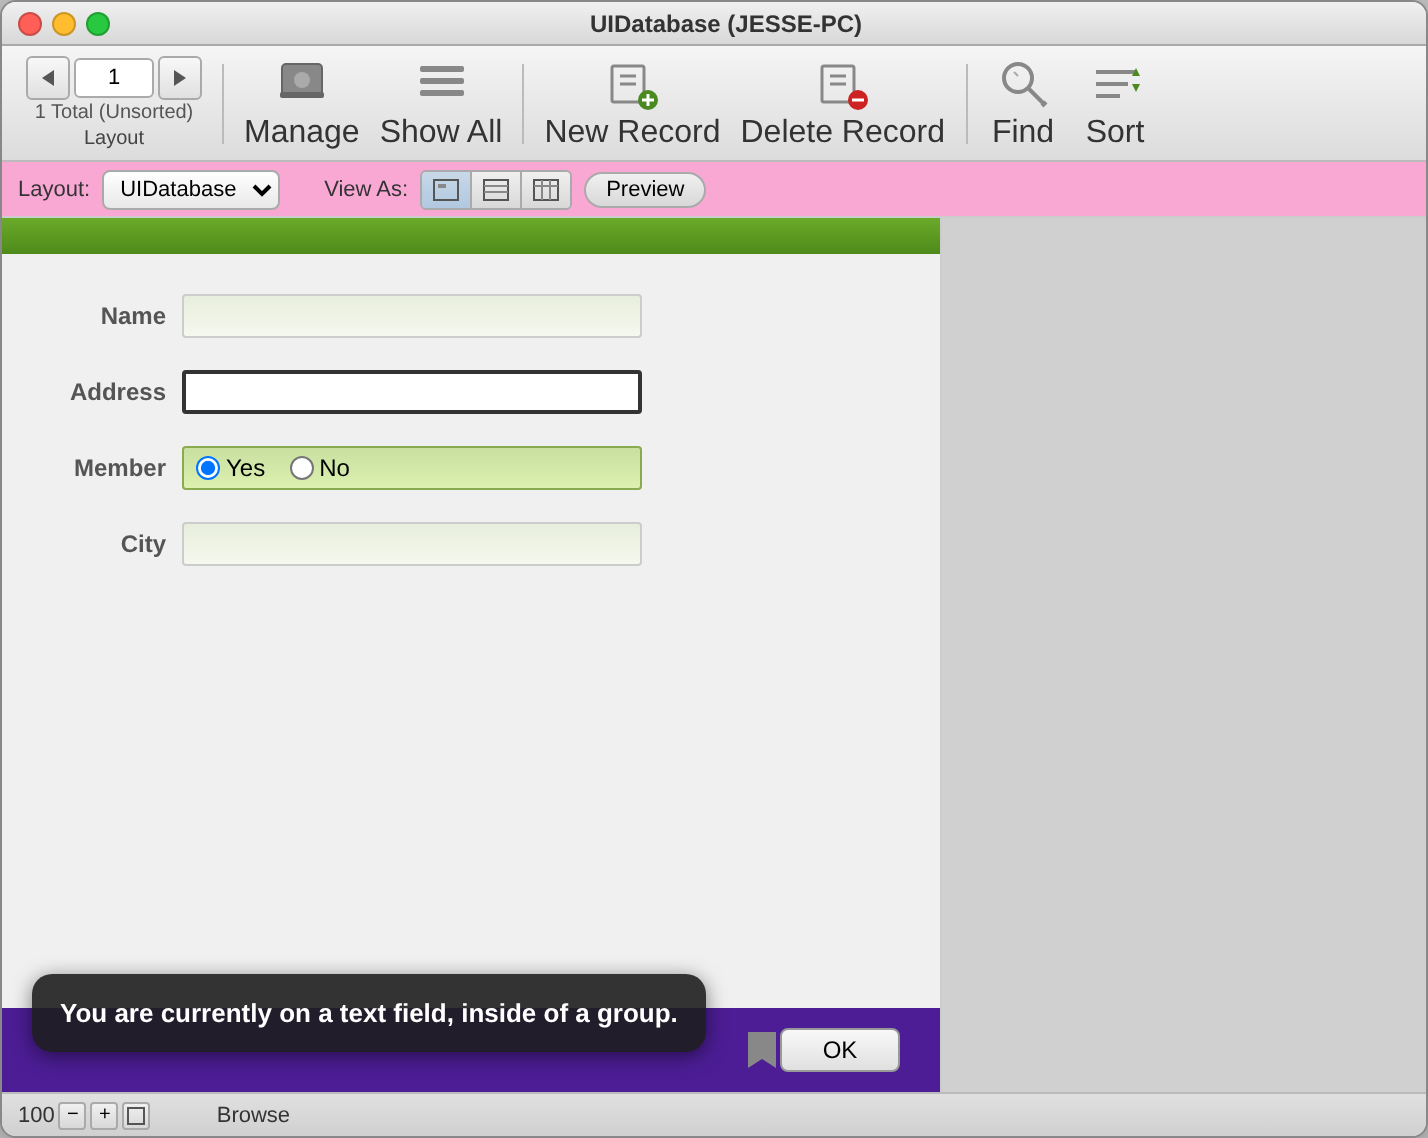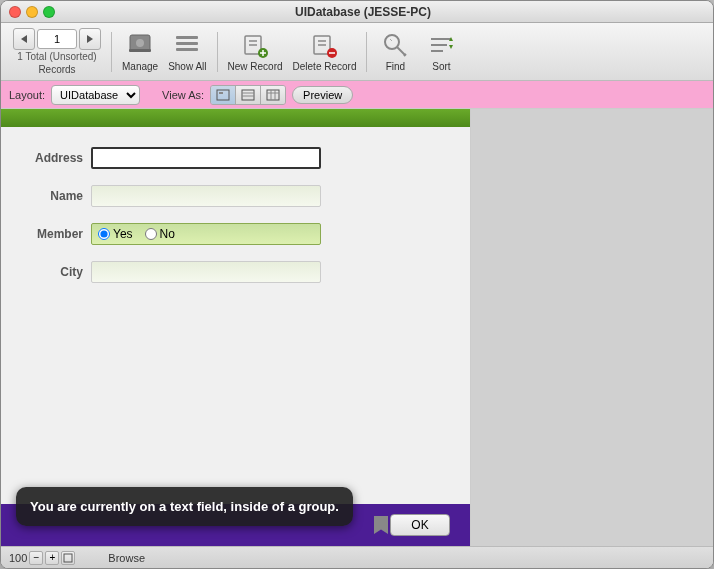--- a/index.html
+++ b/index.html
@@ -132,21 +132,21 @@
     .toolbar-item {
       display: flex;
       flex-direction: column;
       align-items: center;
       padding: 2px 4px;
       cursor: pointer;
       border-radius: 4px;
       min-width: 44px;
     }
     .toolbar-item-label {
-      font-size: 10px;
+      font-size: 16px;
       color: #333;
       margin-top: 2px;
     }
 
     
     .layout-bar {
       background: #f9a8d4;
       border-bottom: 1px solid #ccc;
       padding: 4px 8px;
       display: flex;
@@ -391,21 +391,21 @@
             </svg>
         </div>
         <input class="record-input" type="text" value="1" style="">
         <div class="nav-btn">
           <svg width="10" height="10" viewBox="0 0 10 10">
               <polygon points="2,1 8,5 2,9" fill="#555"></polygon>
             </svg>
         </div>
       </div>
       <div class="record-info">1 Total (Unsorted)</div>
-      <div class="toolbar-label">Records</div>
+      <div class="toolbar-label">Layout</div>
     </div>
 
     <div class="toolbar-separator"></div>
 
     <div class="toolbar-item">
       <svg class="icon-svg" viewBox="0 0 28 28">
         <rect x="4" y="4" width="20" height="16" rx="2" fill="#888" stroke="#666" stroke-width="1"></rect>
         <circle cx="14" cy="12" r="4" fill="#aaa"></circle>
         <rect x="3" y="18" width="22" height="3" rx="1" fill="#666"></rect>
       </svg>
@@ -503,27 +503,27 @@
     <button class="preview-btn">Preview</button>
   </div>
 
   <div class="content-area">
 
     <div class="form-container">
       <div class="form-header"></div>
       <div class="form-body">
 
         <div class="form-field">
+          <span class="field-label">Name</span>
+          <input class="field-input" type="text" value="" style="">
+        </div>
+
+        <div class="form-field">
           <span class="field-label">Address</span>
           <input class="field-input active" type="text" value="" style="">
-        </div>
-
-        <div class="form-field">
-          <span class="field-label">Name</span>
-          <input class="field-input" type="text" value="" style="">
         </div>
 
         <div class="form-field">
           <span class="field-label">Member</span>
           <div class="radio-group">
             <label class="radio-option">
               <input type="radio" class="radio-input" name="member" checked="" style="">
               <span>Yes</span>
             </label>
             <label class="radio-option">

